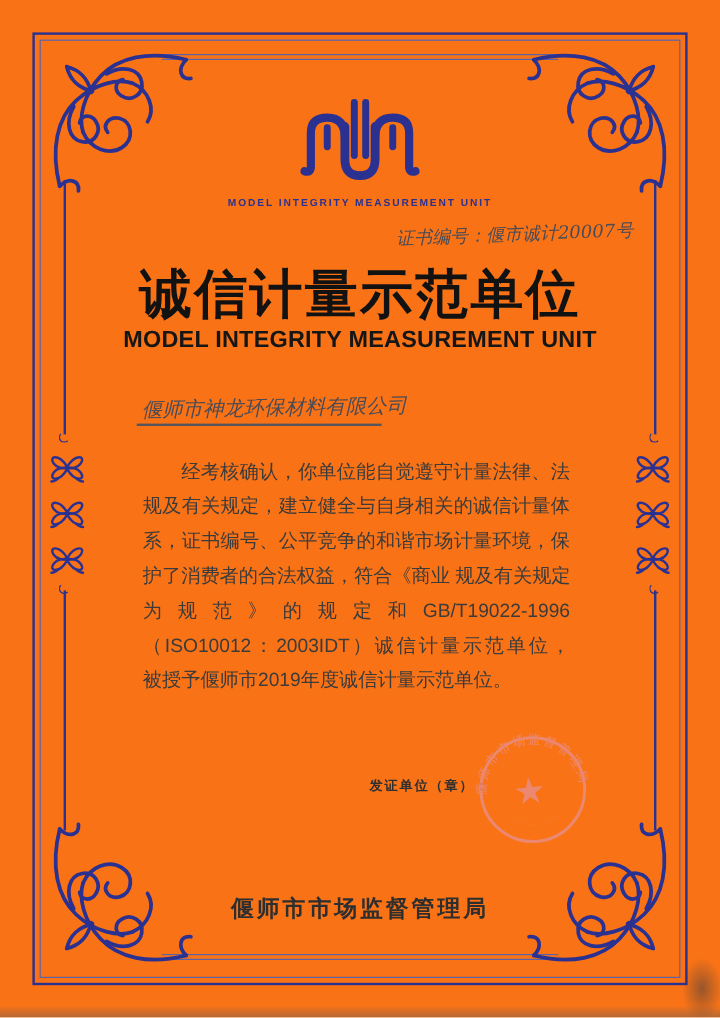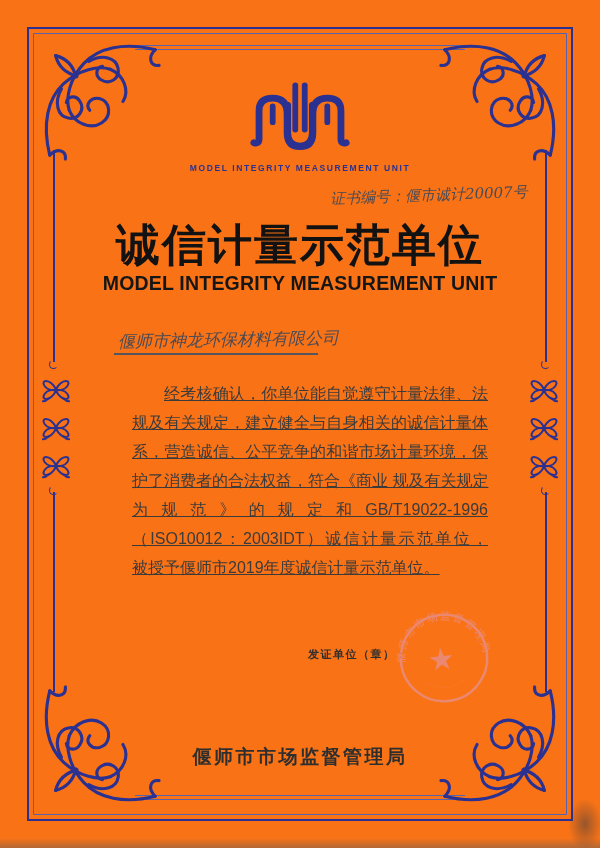--- a/index.html
+++ b/index.html
@@ -33,22 +33,22 @@
     letter-spacing:2px;color:#121212;white-space:nowrap;}
   .title-en{position:absolute;left:0;top:272px;width:600px;text-align:center;
     font-weight:800;font-size:19.5px;letter-spacing:0.2px;color:#161616;white-space:nowrap;}
   
   .awardee{position:absolute;left:118px;top:328px;width:260px;
     font-family:"DejaVu Serif",serif;font-style:italic;font-size:17px;
     color:var(--hand,#4b4b55);transform:rotate(-1deg);white-space:nowrap;}
   .awardee-line{position:absolute;left:114px;top:353px;width:204px;height:1.8px;
     background:var(--underline,#55555e);}
   
-  .body-block{position:absolute;left:132px;top:379px;width:356px;
-    font-size:16px;color:var(--ink,#3b3b3b);text-decoration:underline;}
+  .body-block{position:absolute;left:119px;top:379px;width:356px;
+    font-size:16px;color:var(--ink,#3b3b3b);}
   .body-line{line-height:29px;height:29px;white-space:nowrap;
     text-align:justify;text-align-last:justify;}
   .body-line.first{padding-left:2em;}
   .body-line.last{text-align-last:left;}
   
   .issuer{position:absolute;left:308px;top:647px;font-size:11px;font-weight:600;
     letter-spacing:1.5px;color:#2f2f2f;white-space:nowrap;}
   .seal{position:absolute;left:397px;top:611px;width:94px;height:94px;
     transform:rotate(-6deg);opacity:0.85;}
   .footer{position:absolute;left:0;top:744px;width:600px;text-align:center;
@@ -165,21 +165,21 @@
 
   <div class="title-zh">诚信计量示范单位</div>
   <div class="title-en">MODEL INTEGRITY MEASUREMENT UNIT</div>
 
   <div class="awardee">偃师市神龙环保材料有限公司</div>
   <div class="awardee-line"></div>
 
   <div class="body-block">
       <div class="body-line first">经考核确认，你单位能自觉遵守计量法律、法</div>
       <div class="body-line">规及有关规定，建立健全与自身相关的诚信计量体</div>
-      <div class="body-line">系，营造诚信、公平竞争的和谐市场计量环境，保</div>
+      <div class="body-line">系，证书编号、公平竞争的和谐市场计量环境，保</div>
       <div class="body-line">护了消费者的合法权益，符合《商业 规及有关规定</div>
       <div class="body-line">为规范》的规定和GB/T19022-1996</div>
       <div class="body-line">（ISO10012：2003IDT）诚信计量示范单位，</div>
       <div class="body-line last">被授予偃师市2019年度诚信计量示范单位。</div>
     </div>
 
   <div class="issuer">发证单位（章）：</div>
 
   <svg class="seal" viewBox="0 0 100 100">
     <defs>

